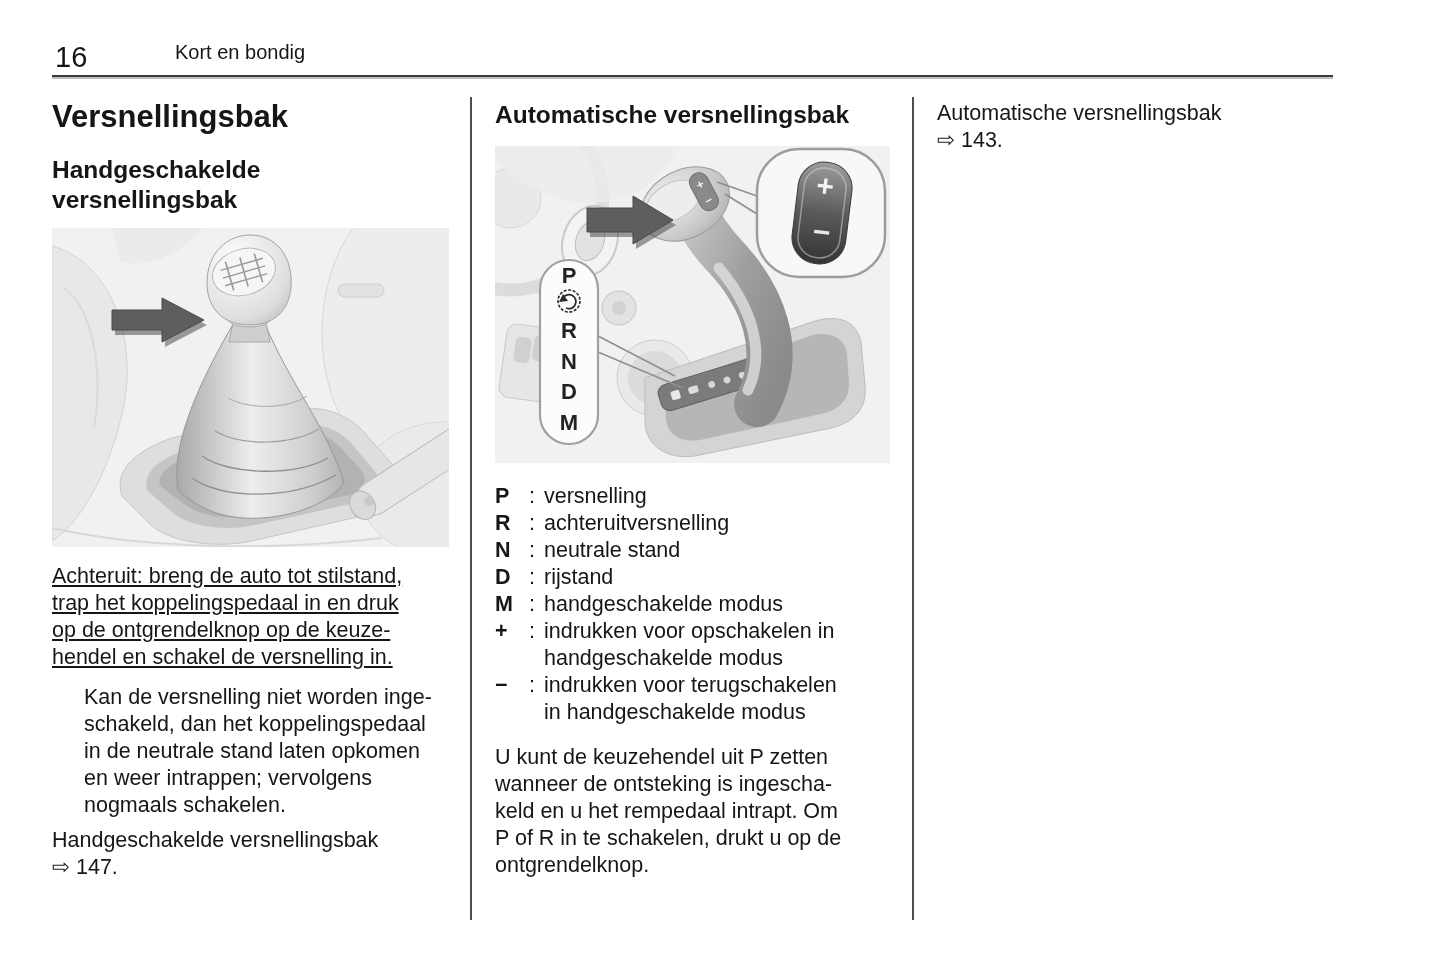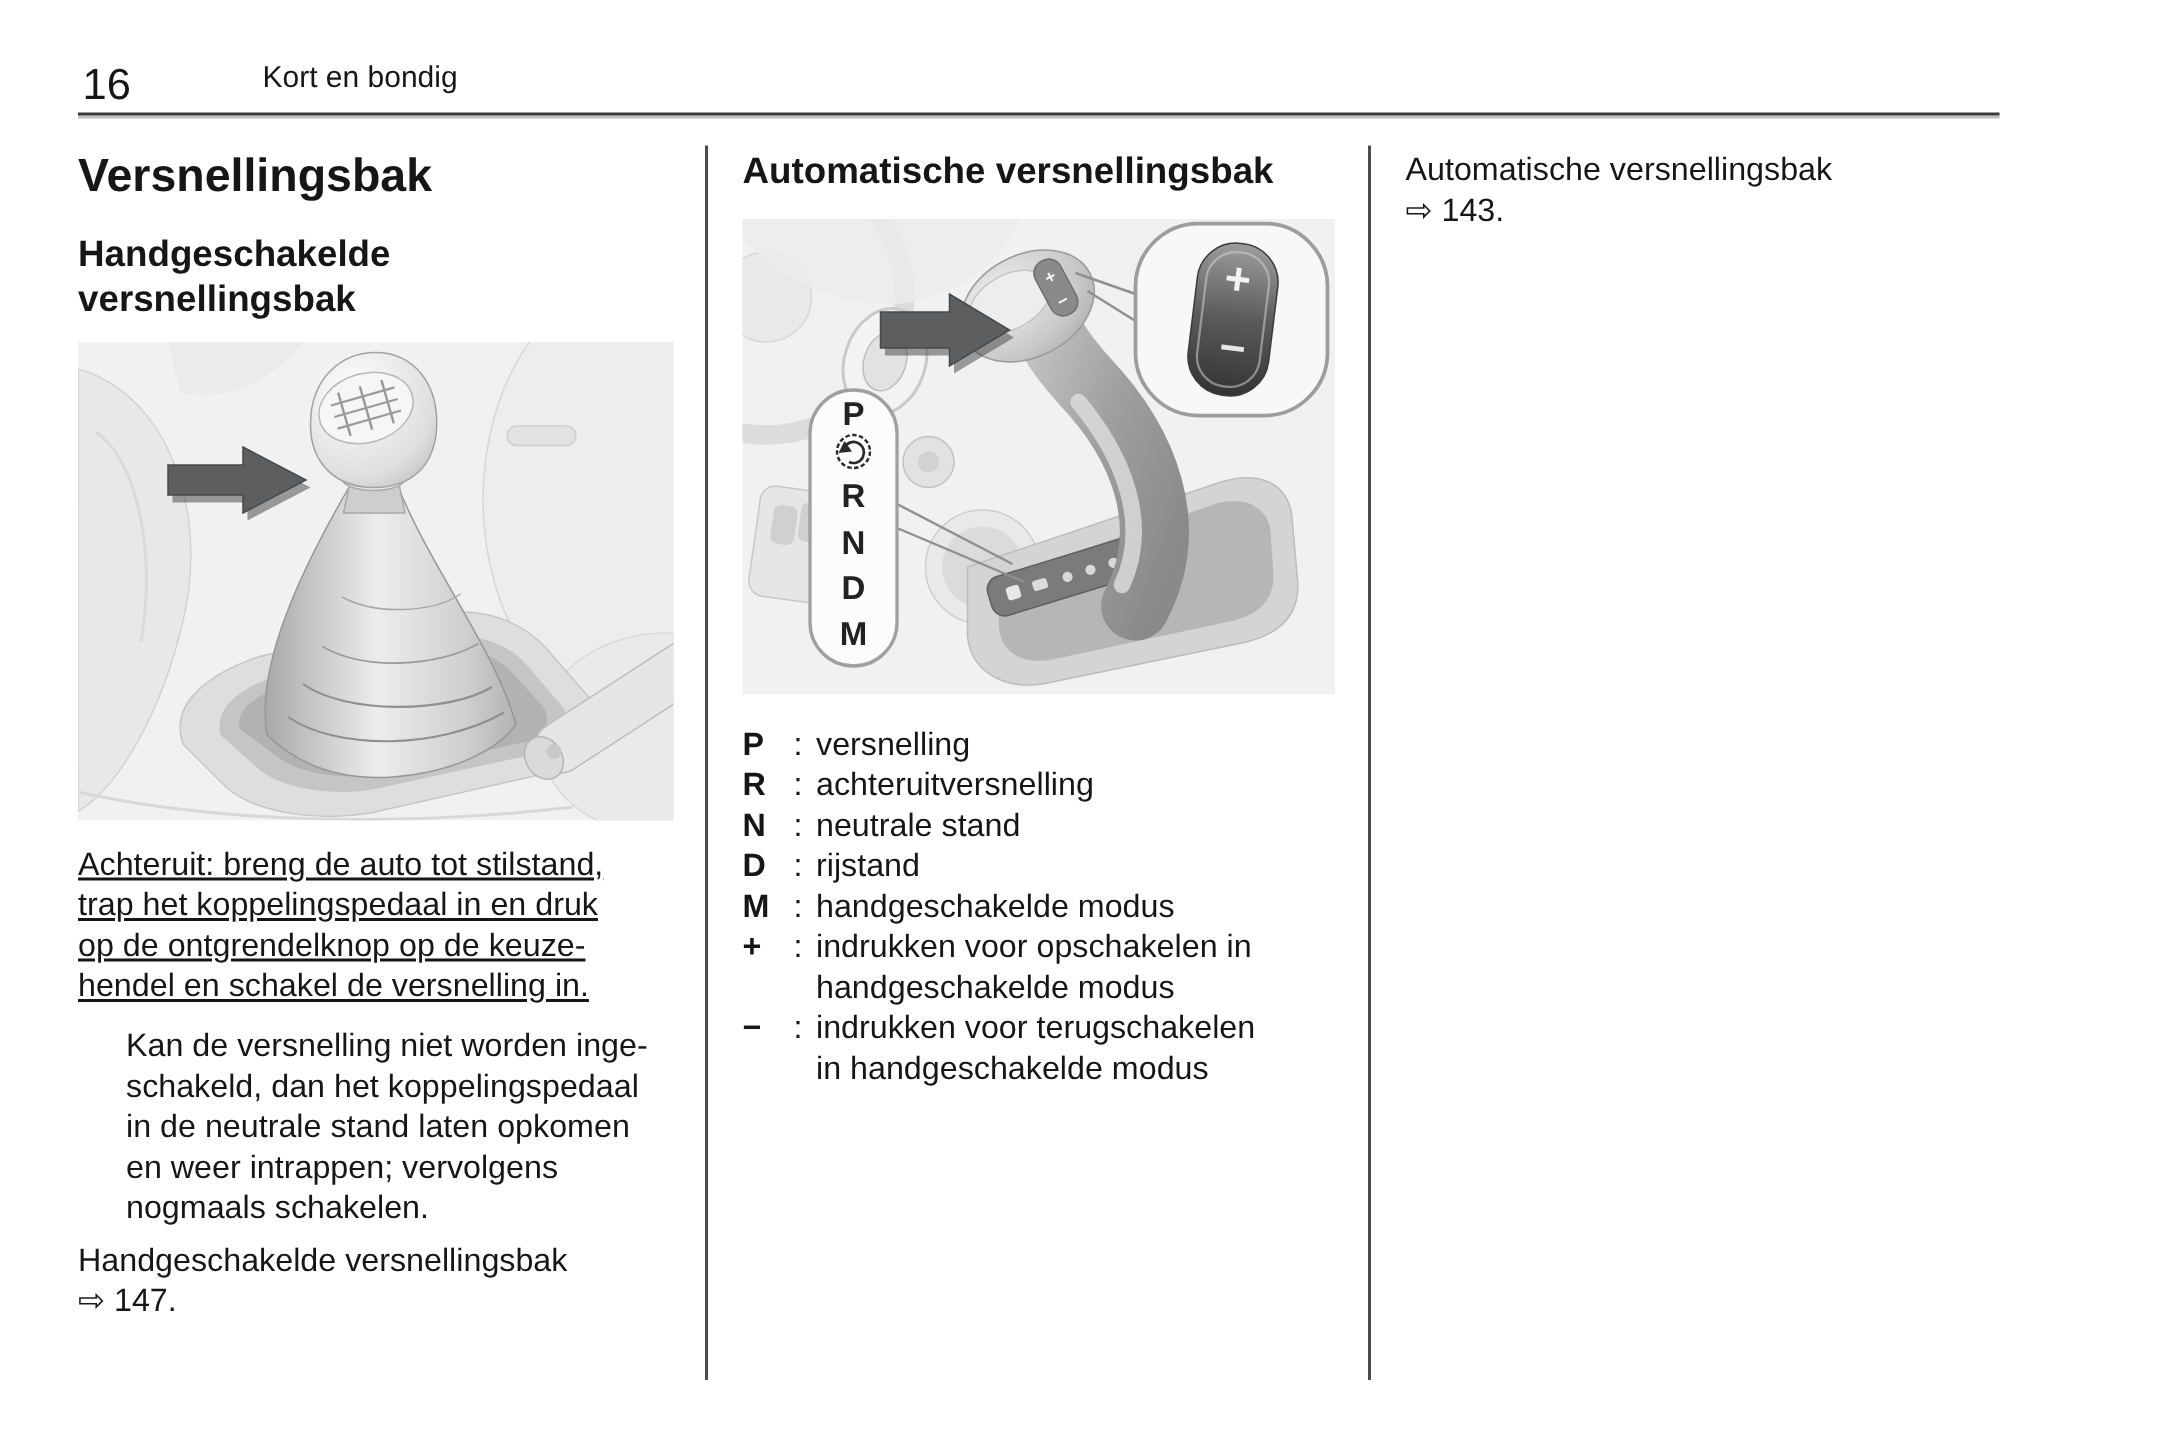--- a/index.html
+++ b/index.html
@@ -265,17 +265,22 @@
 handgeschakelde modus</span>
     </div>
     <div class="legend-row">
       <span class="legend-sym">−</span>
       <span>:</span>
       <span class="legend-desc">indrukken voor terugschakelen
 in handgeschakelde modus</span>
     </div>
   </div>
 
+  <div class="abs body-text p-m1">U kunt de keuzehendel uit P zetten
+wanneer de ontsteking is ingescha-
+keld en u het rempedaal intrapt. Om
+P of R in te schakelen, drukt u op de
+ontgrendelknop.</div>
 
   <div class="abs body-text col-right-ref">Automatische versnellingsbak
 ⇨ 143.</div>
 
 </div>
 
 </body></html>

